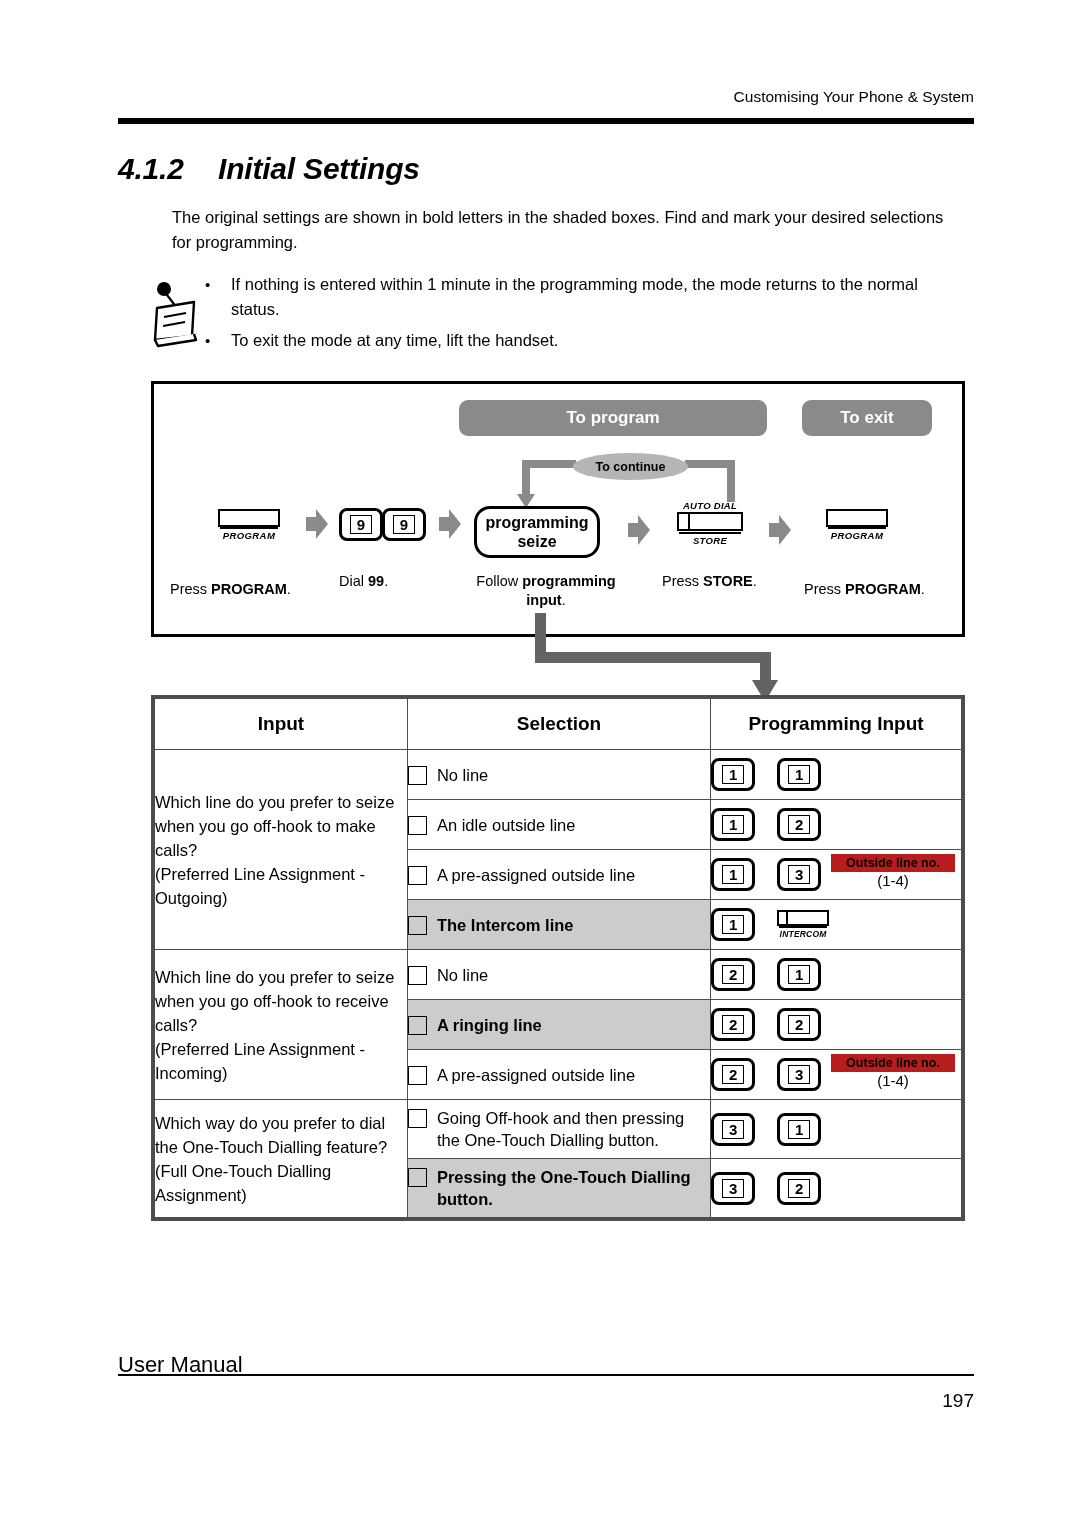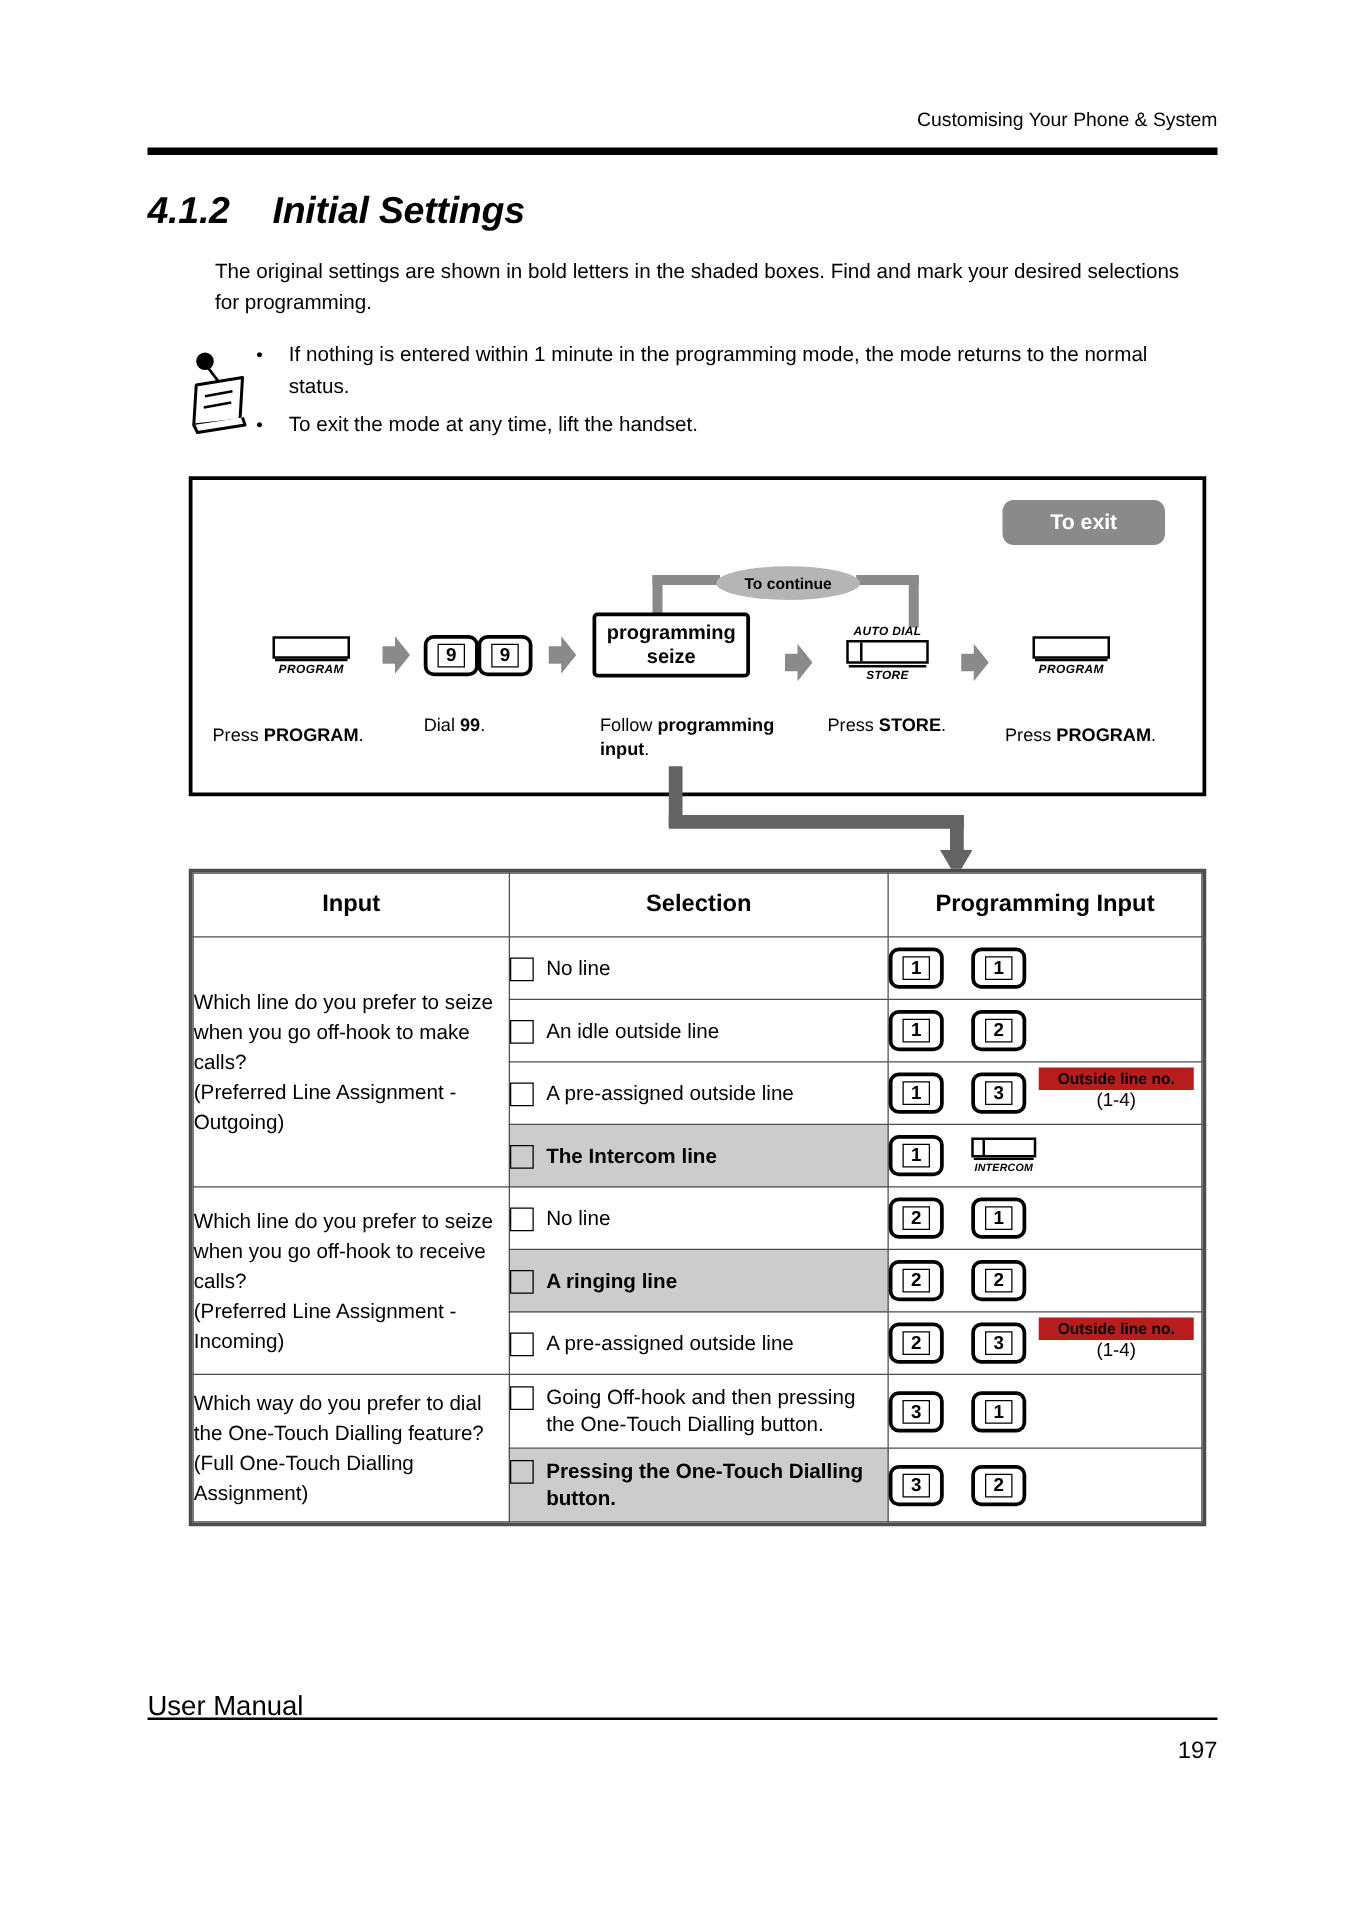--- a/index.html
+++ b/index.html
@@ -178,24 +178,24 @@
   .numkey span {
     display: block;
     border: 1.5px solid #000;
     width: 20px; height: 17px;
     font-size: 15px; font-weight: bold;
     line-height: 17px; text-align: center;
   }
 
   .prog-input-box {
     position: absolute;
-    left: 320px; top: 106px;
+    left: 320px; top: 122px;
     width: 120px; height: 46px;
     border: 3px solid #000;
-    border-radius: 4px;
+    border-radius: 16px;
     background: #fff;
     display: flex; align-items: center; justify-content: center;
     font-size: 16px; font-weight: bold; line-height: 19px; text-align: center;
   }
 
   .autodial {
     position: absolute;
     text-align: center;
   }
   .autodial .top-lbl {
@@ -377,20 +377,21 @@
     <div class="note-text">If nothing is entered within 1 minute in the programming mode, the mode returns to the normal status.</div>
   </div>
   <div class="note-row">
     <div class="note-bullet">•</div>
     <div class="note-text">To exit the mode at any time, lift the handset.</div>
   </div>
 </div>
 
 <div class="flow-box">
 
+  <div class="pill pill-prog">To program</div>
   <div class="pill pill-exit">To exit</div>
 
   <div class="grey loop-right-h"></div>
   <div class="grey loop-right-v"></div>
   <div class="grey loop-left-h"></div>
   <div class="grey loop-left-v"></div>
   <div class="loop-left-head"></div>
   <div class="continue-oval">To continue</div>
 
   <div class="kb-flat" style="left:64px; top:125px;">
@@ -438,21 +439,21 @@
     <div class="cap"></div>
     <div class="lbl">PROGRAM</div>
   </div>
 
   <div class="caption" style="left:16px; top:196px; width:160px;">
     <span>Press </span><b>PROGRAM</b><span>.</span>
   </div>
   <div class="caption" style="left:185px; top:188px; width:120px;">
     <span>Dial </span><b>99</b><span>.</span>
   </div>
-  <div class="caption" style="left:326px; top:188px; width:160px;">
+  <div class="caption" style="left:312px; top:188px; width:160px;text-align:center;">
     <span>Follow </span><b>programming input</b><span>.</span>
   </div>
   <div class="caption" style="left:508px; top:188px; width:140px;">
     <span>Press </span><b>STORE</b><span>.</span>
   </div>
   <div class="caption" style="left:650px; top:196px; width:160px;">
     <span>Press </span><b>PROGRAM</b><span>.</span>
   </div>
 </div>
 

